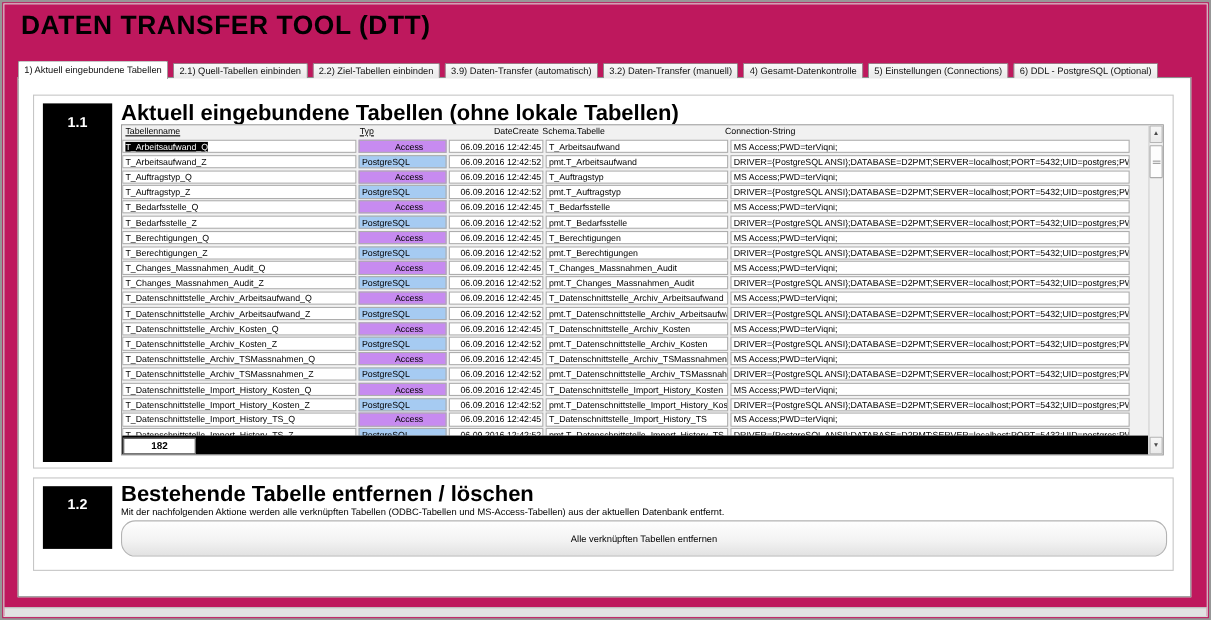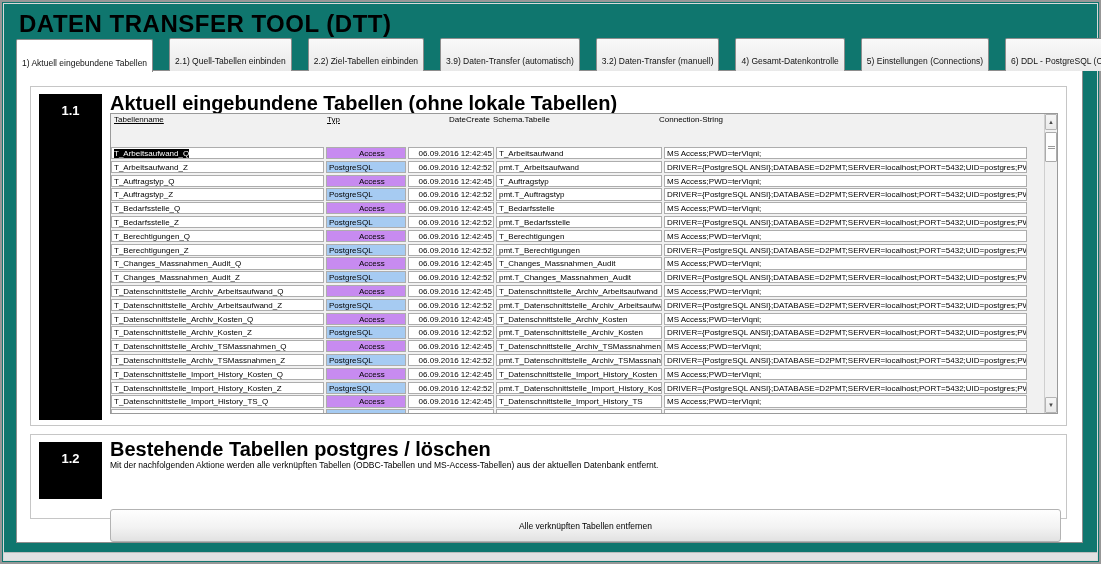--- a/index.html
+++ b/index.html
@@ -2,35 +2,35 @@
 <html style="--c-access: #C78BF0; --c-pg: #A6CBF2;"><head>
 <meta charset="utf-8">
 <style>
   * { box-sizing: border-box; }
   html,body { margin:0; padding:0; }
   body {
     width:1101px; height:564px; position:relative; overflow:hidden;
     background:#e8e8e8; font-family:"Liberation Sans", sans-serif; color:#000;
   }
   .window {
-    position:absolute; inset:0; background:#0f766e;
+    position:absolute; inset:0; background:#be185d;
     border:2px solid #979797; outline:1px solid #d9d9d9; outline-offset:-4px;
   }
   .window-bottom-band { position:absolute; left:2px; right:2px; bottom:2px; height:8px;
     background:#e2e2e2; border-top:1px solid #bdbdbd; }
 
   .app-title { position:absolute; left:17px; top:8px; font-size:24px; font-weight:bold; letter-spacing:0.5px; }
 
   
   .tab-bar { position:absolute; left:14px; top:52px; right:14px; height:17px;
     display:flex; align-items:flex-end; z-index:3; }
   .tab {
-    font-size:8.5px; padding:16px 5px; height:14px; line-height:13px; white-space:nowrap;
+    font-size:8.5px; padding:0 5px; height:14px; line-height:13px; white-space:nowrap;
     background:linear-gradient(#f9f9f9,#e9e9e9); border:1px solid #8e8e8e; border-bottom:none;
-    border-radius:2px 2px 0 0; margin-right:16px; color:#111; cursor:default;
+    border-radius:2px 2px 0 0; margin-right:4px; color:#111; cursor:default;
   }
   .tab.active { background:#fff; height:17px; line-height:15px; margin-bottom:-1px; z-index:4; position:relative; }
 
   
   .content-panel {
     position:absolute; left:14px; top:68px; width:1067px; height:473px;
     border:1px solid #8e8e8e; background:#fff; z-index:2;
   }
   .section {
     position:absolute; left:13px; width:1037px; border:1px solid #c6c6c6; background:#fff;
@@ -45,21 +45,21 @@
   .badge-1-2 { height:57px; }
   .section-title { position:absolute; left:79px; font-size:20px; font-weight:bold; white-space:nowrap; }
   .title-1-1 { top:5px; }
   .title-1-2 { top:3px; }
 
   
   .table-wrap {
     position:absolute; left:79px; top:26px; width:948px; height:301px;
     border:1px solid #9a9a9a; background:#f1f1f1; display:flex;
   }
-  .table-main { flex:1; display:flex; flex-direction:column; overflow:hidden;gap:20px; }
+  .table-main { flex:1; display:flex; flex-direction:column; overflow:hidden; }
   .thead { display:flex; height:12px; font-size:8px; line-height:11px; background:#f1f1f1; flex:0 0 auto; }
   .th { padding-left:3px; white-space:nowrap; overflow:hidden; }
   .th.u { text-decoration:underline; }
   .c-name { width:213px; flex:0 0 auto; }
   .c-typ  { width:80px;  flex:0 0 auto; }
   .c-date { width:86px;  flex:0 0 auto;text-align:right; }
   .c-schema { width:166px; flex:0 0 auto; }
   .c-conn { flex:1 1 auto; min-width:0; }
   .tbody { height:270px; overflow:hidden; flex:0 0 auto; padding-top:1px; }
   .row { display:flex; height:13.8px; padding-bottom:1.6px; }
@@ -88,24 +88,23 @@
     display:flex; align-items:center; justify-content:center;
   }
   .sb-grip { width:7px; border-top:1px solid #9a9a9a; border-bottom:1px solid #9a9a9a; height:3px; }
   .sb-track { flex:1 1 auto; }
 
   
   .section-desc { position:absolute; left:79px; top:25px; font-size:8.5px; white-space:nowrap; }
   .remove-button {
     position:absolute; left:79px; top:38px; width:951px; height:33px;
     background:linear-gradient(#fefefe, #f3f3f3 55%, #e2e2e2);
-    border:1px solid #b3b3b3; border-radius:3px; font-size:8.5px; color:#000;
+    border:1px solid #b3b3b3; border-radius:13px; font-size:8.5px; color:#000;
     display:flex; align-items:center; justify-content:center; cursor:default;
     font-family:"Liberation Sans", sans-serif;
-    margin-top:36px;
   }
 </style>
 </head>
 <body>
 
 <div class="window">
   <div class="app-title">DATEN TRANSFER TOOL (DTT)</div>
 
   <div class="tab-bar">
       <div class="tab active"><span>1) Aktuell eingebundene Tabellen</span></div>
@@ -285,20 +284,20 @@
               <div class="sb-grip"></div>
             </div>
           <div class="sb-track"></div>
           <div class="sb-btn">▼</div>
         </div>
       </div>
     </div>
 
     <div class="section section-1-2">
       <div class="badge badge-1-2">1.2</div>
-      <div class="section-title title-1-2">Bestehende Tabellen postgres / löschen</div>
+      <div class="section-title title-1-2">Bestehende Tabelle entfernen / löschen</div>
       <div class="section-desc">Mit der nachfolgenden Aktione werden alle verknüpften Tabellen (ODBC-Tabellen und MS-Access-Tabellen) aus der aktuellen Datenbank entfernt.</div>
       <button class="remove-button">Alle verknüpften Tabellen entfernen</button>
     </div>
 
   </div>
   <div class="window-bottom-band"></div>
 </div>
 
 </body></html>

